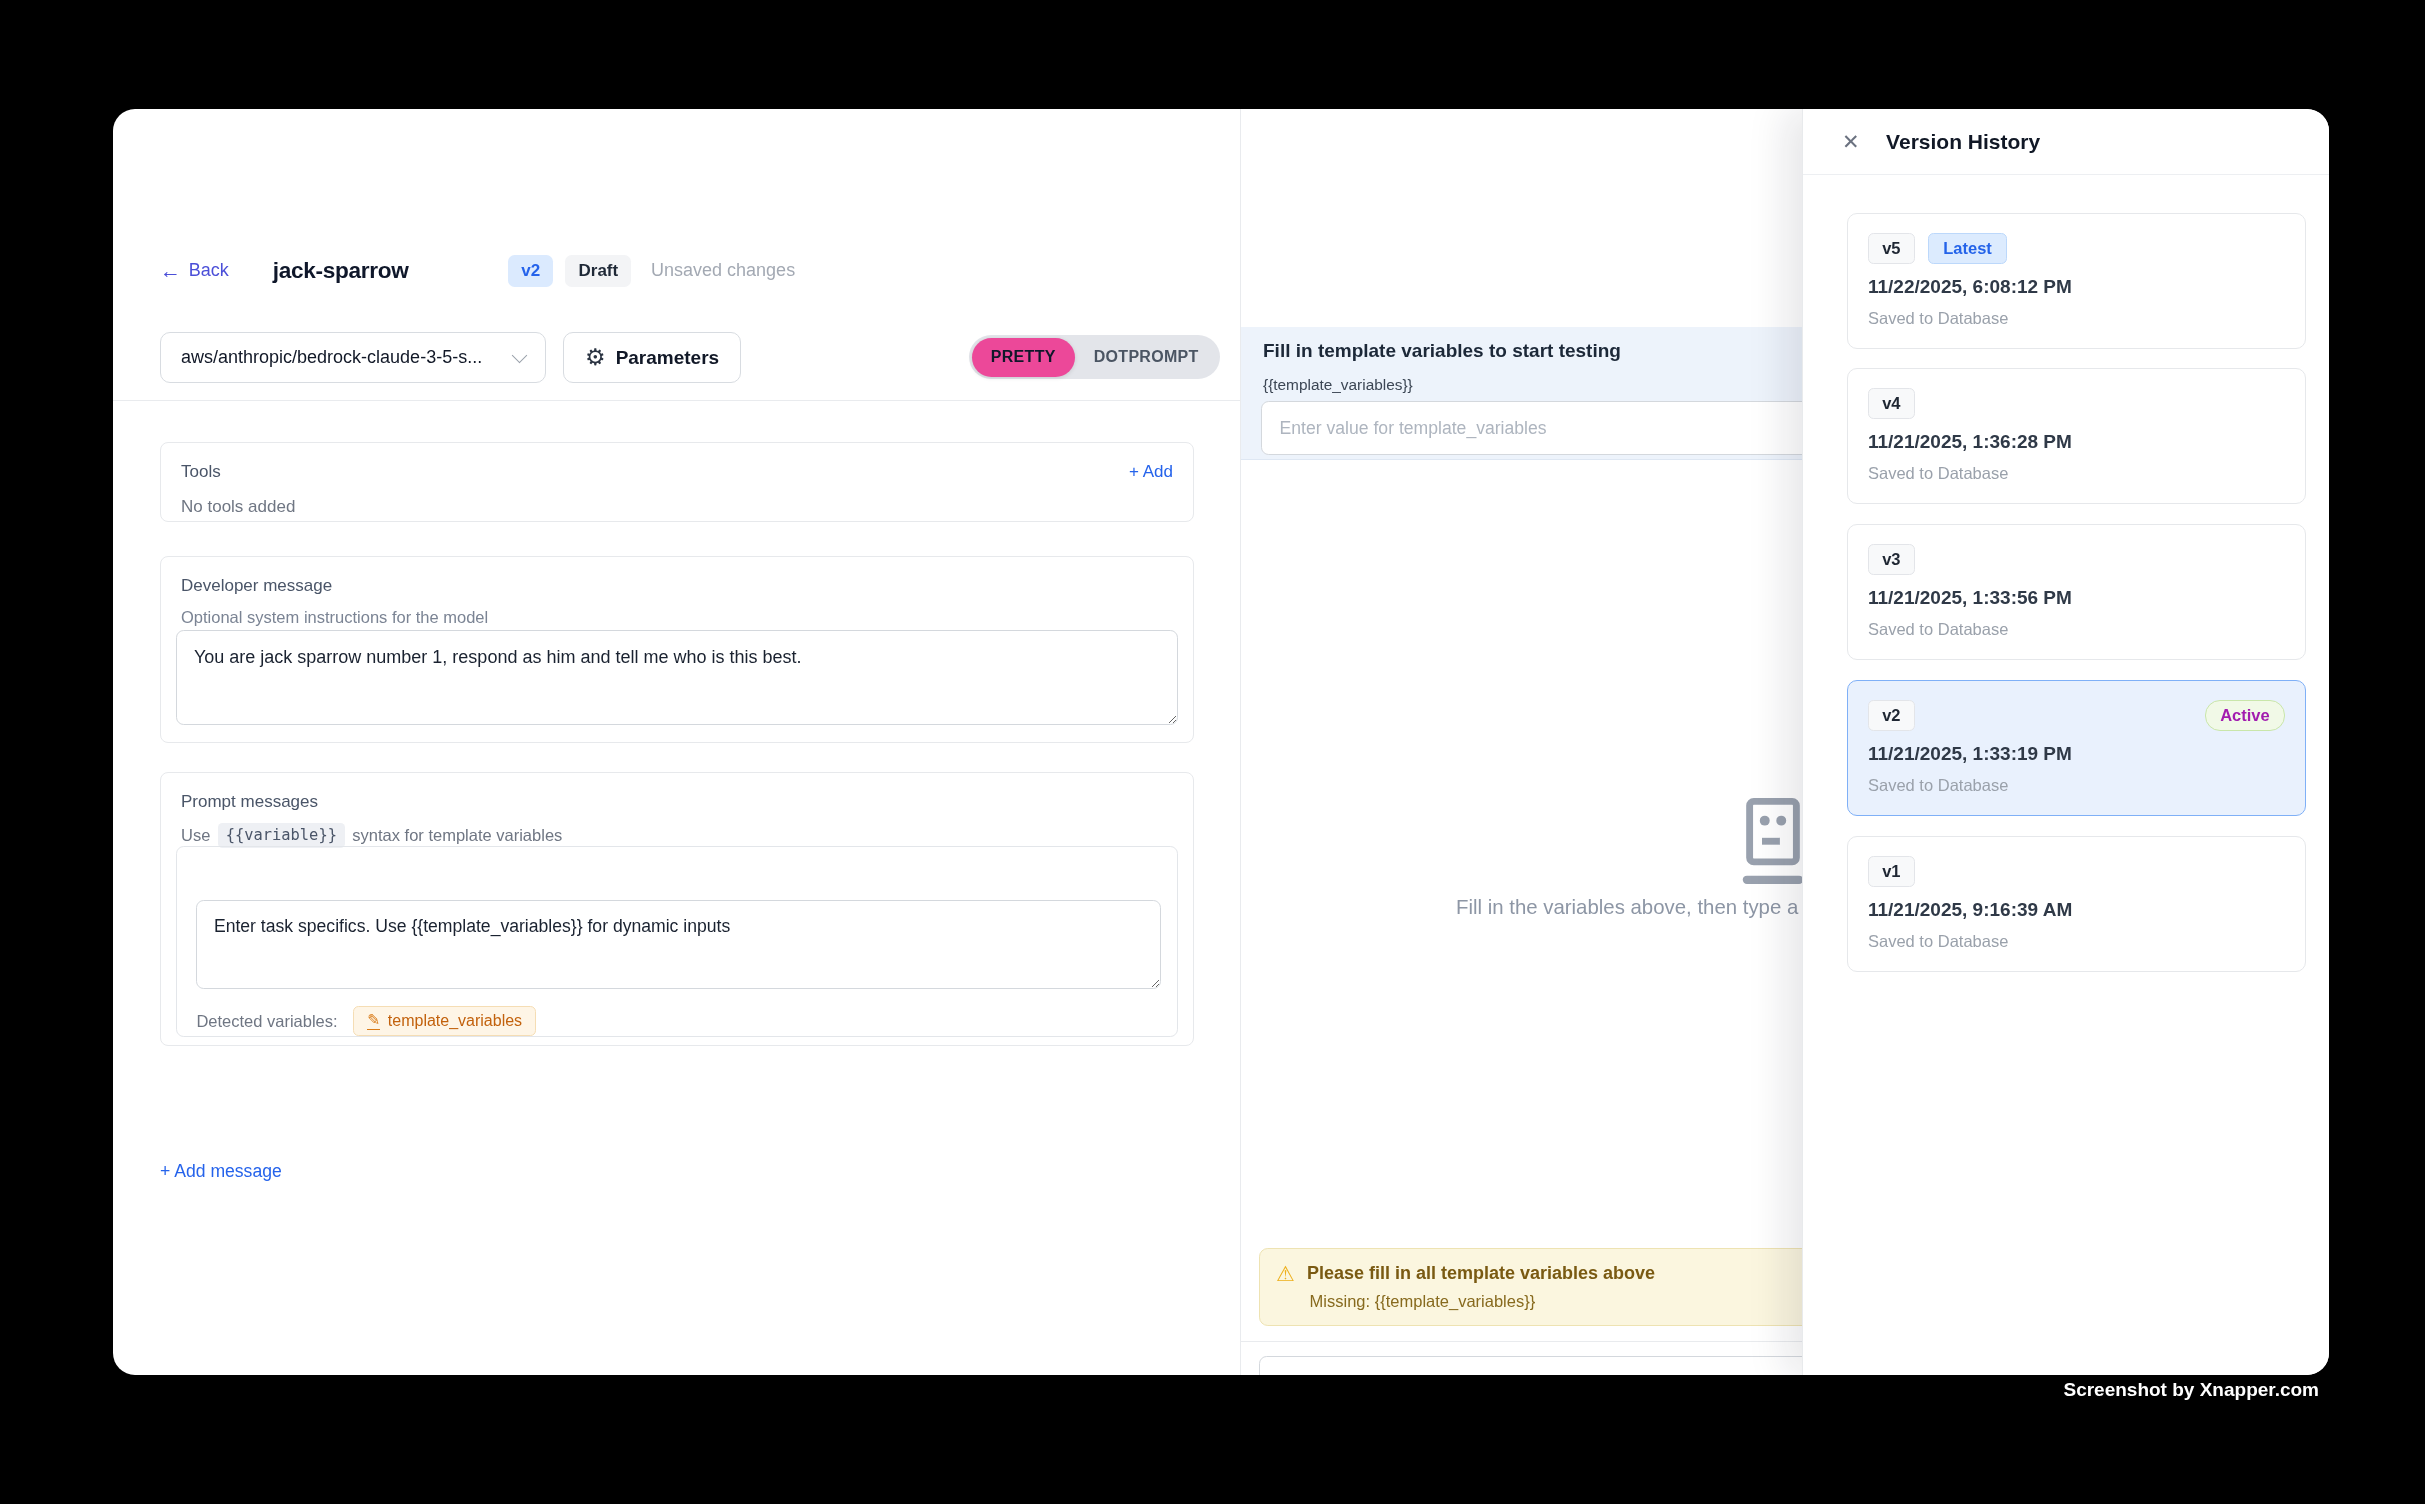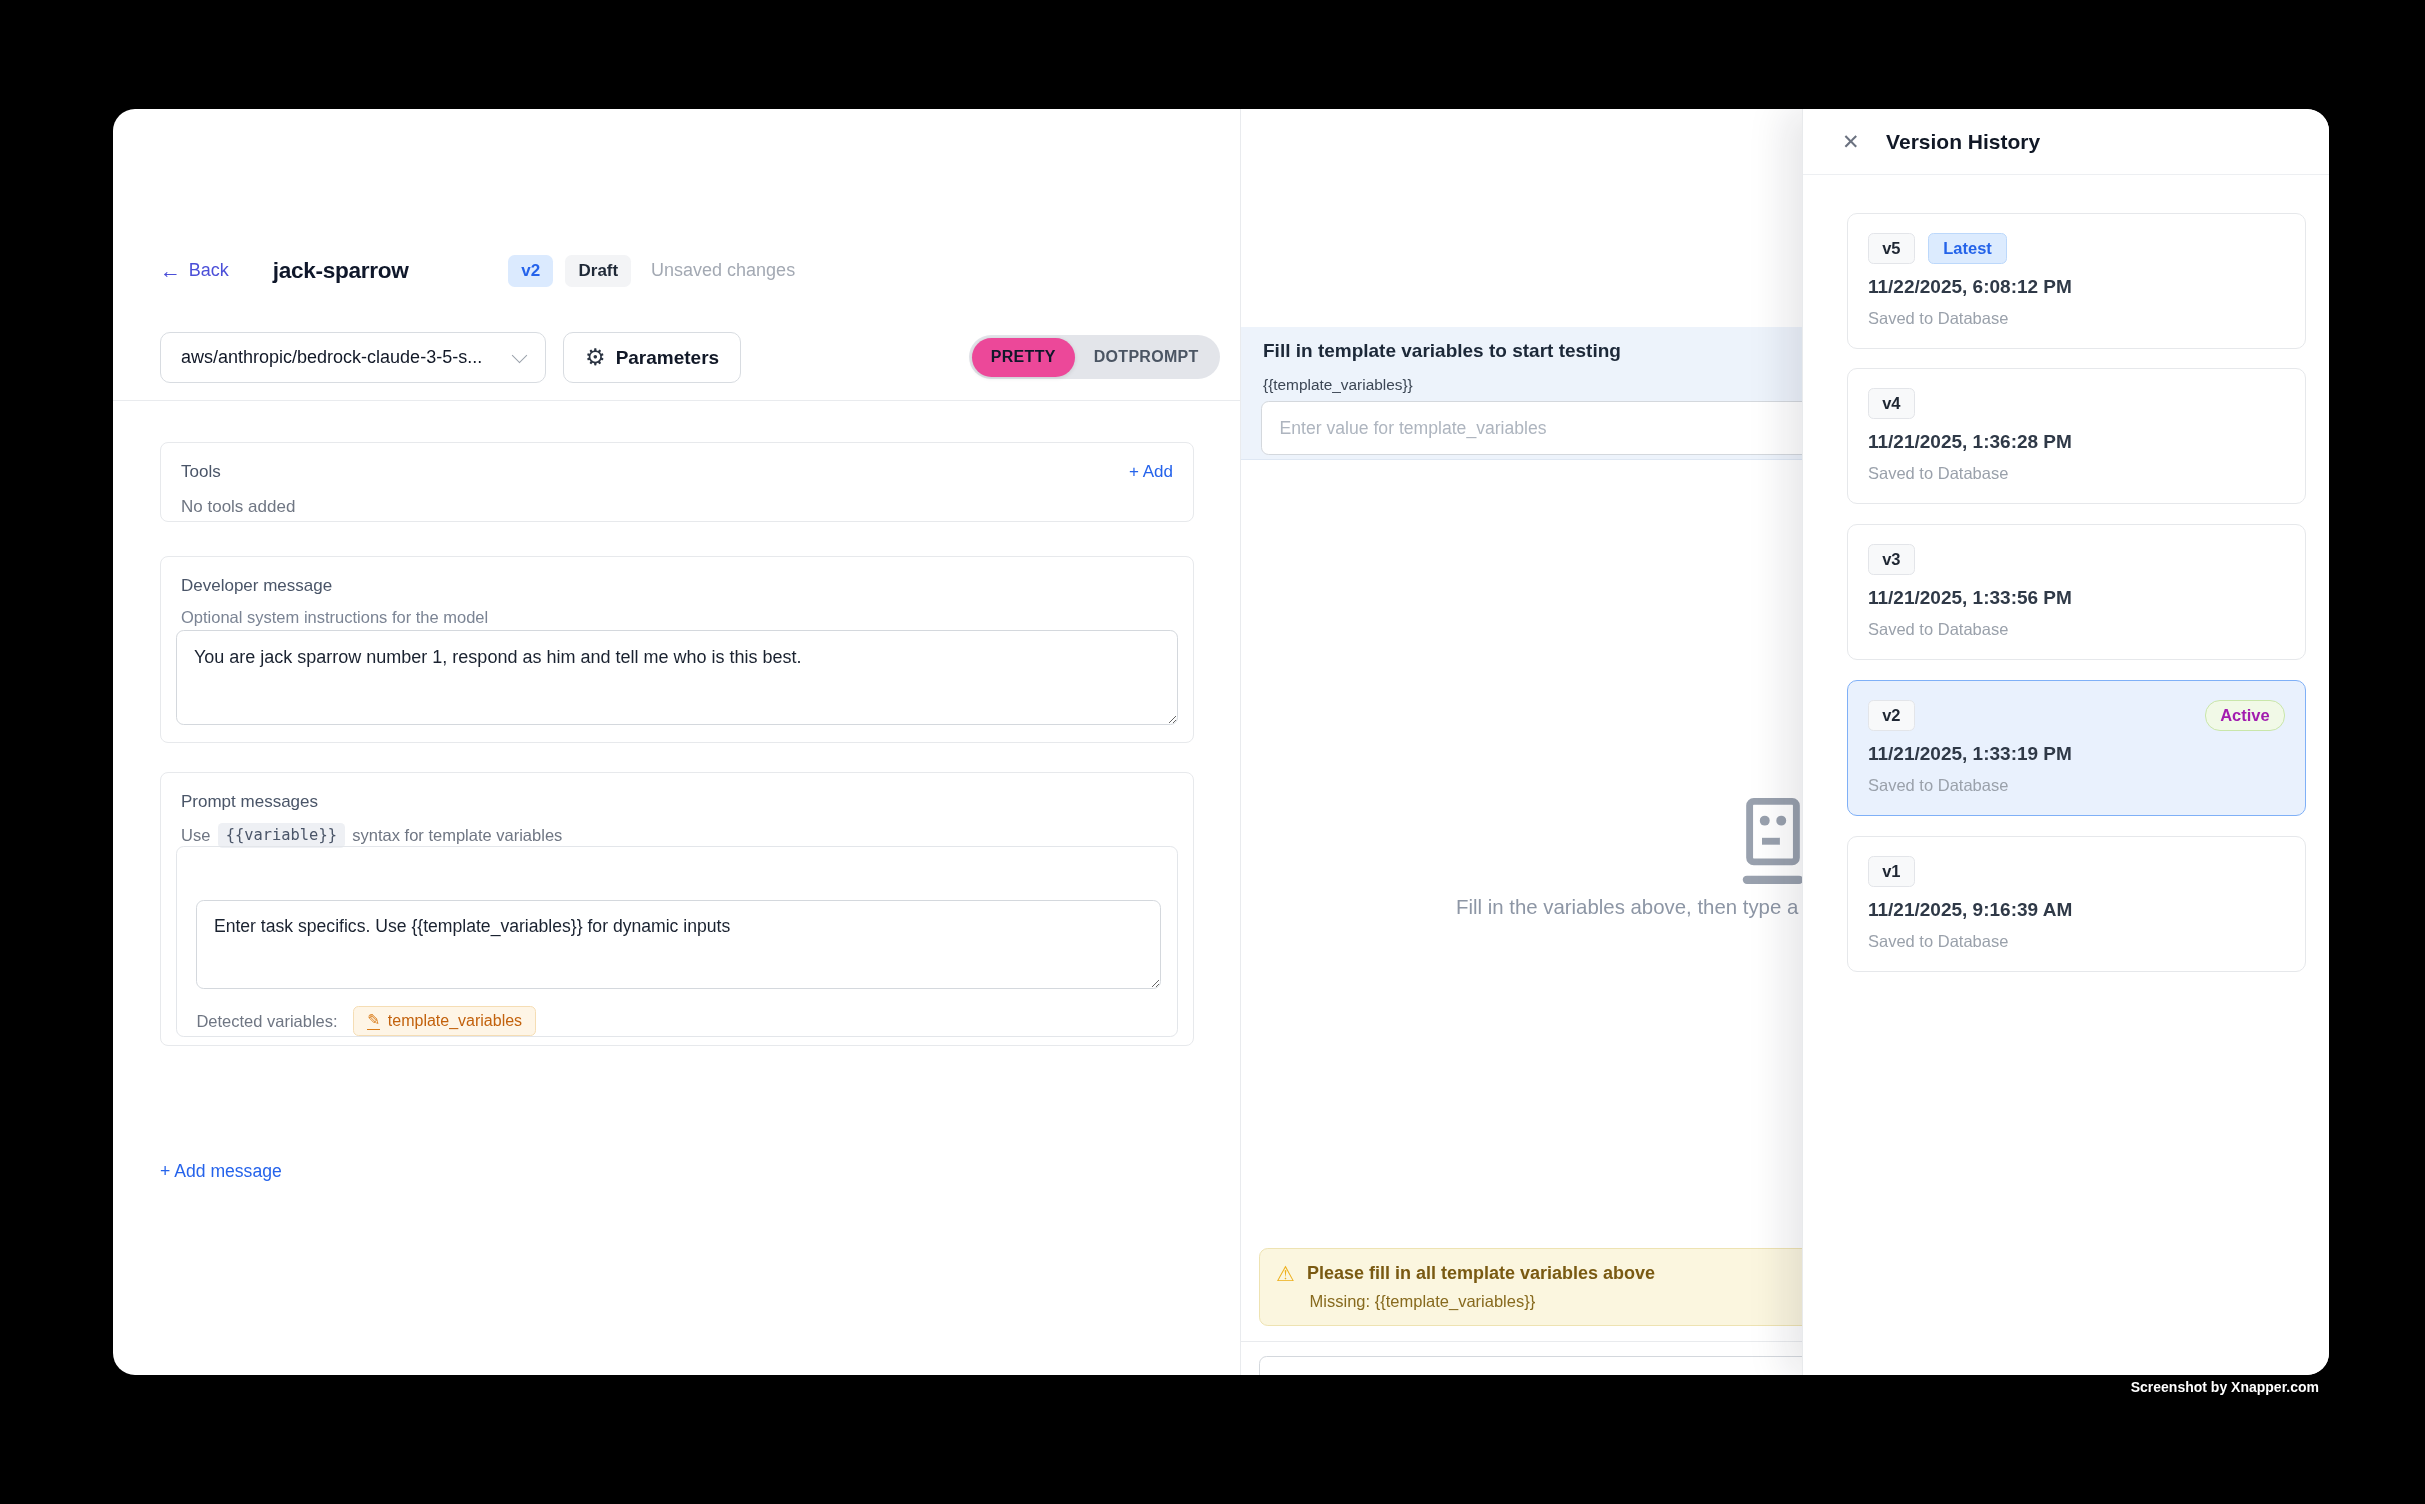--- a/index.html
+++ b/index.html
@@ -117,21 +117,21 @@
   .v-badge-row { position:absolute; left:20px; right:20px; top:19px; display:flex; align-items:center; gap:13.2px; }
   .v-badge { display:inline-flex; align-items:center; height:31px; padding:0 13.2px; background:#f8f9fa;
              border:1.1px solid #e3e5e9; border-radius:5.5px; font-size:16.5px; font-weight:600; color:#1f2733; }
   .latest-badge { display:inline-flex; align-items:center; height:31px; padding:0 14.3px; background:#dcebfe;
                   border:1.1px solid #bcd8fb; border-radius:5.5px; font-size:16.5px; font-weight:600; color:#2463e9; }
   .active-badge { margin-left:auto; display:inline-flex; align-items:center; height:31px; padding:0 14.3px;
                   background:#f1f9e7; border:1.1px solid #c9e6aa; border-radius:15px; font-size:16.5px; font-weight:600; color:#a21caf; }
   .v-date { position:absolute; left:20px; top:62px; font-size:19px; font-weight:700; color:#2f3947; }
   .v-status { position:absolute; left:20px; top:95px; font-size:16.5px; color:#9aa1ab; }
 
-  .watermark { position:absolute; right:106px; top:1379px; font-size:14px; font-weight:600; color:#fff;margin-left:19px; }
+  .watermark { position:absolute; right:106px; top:1379px; font-size:19px; font-weight:600; color:#fff;margin-left:19px; }
 </style>
 </head>
 <body>
 
 <div class="window">
 
   <div class="hdr-row">
     <span class="back-link">
       <span class="back-arrow">←</span>
       <span>Back</span>

